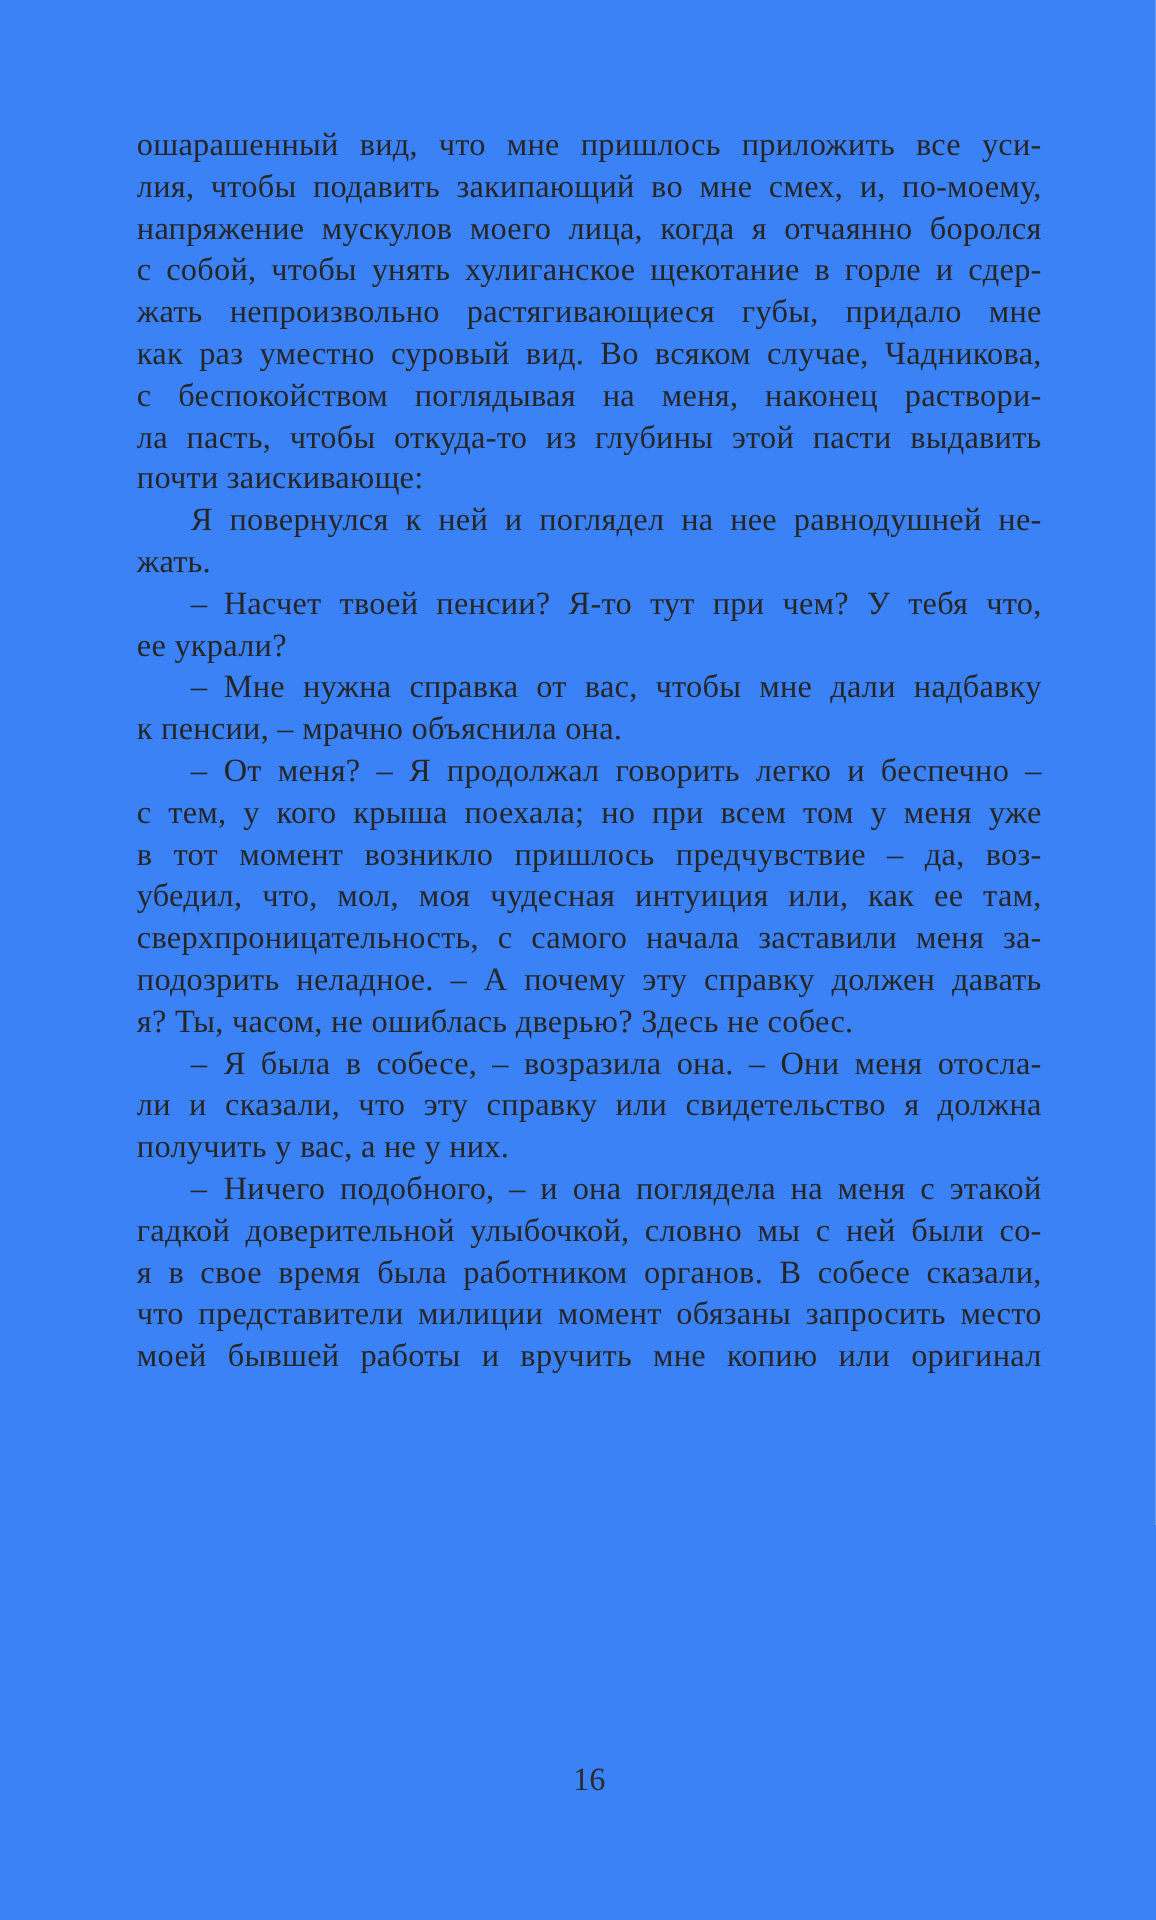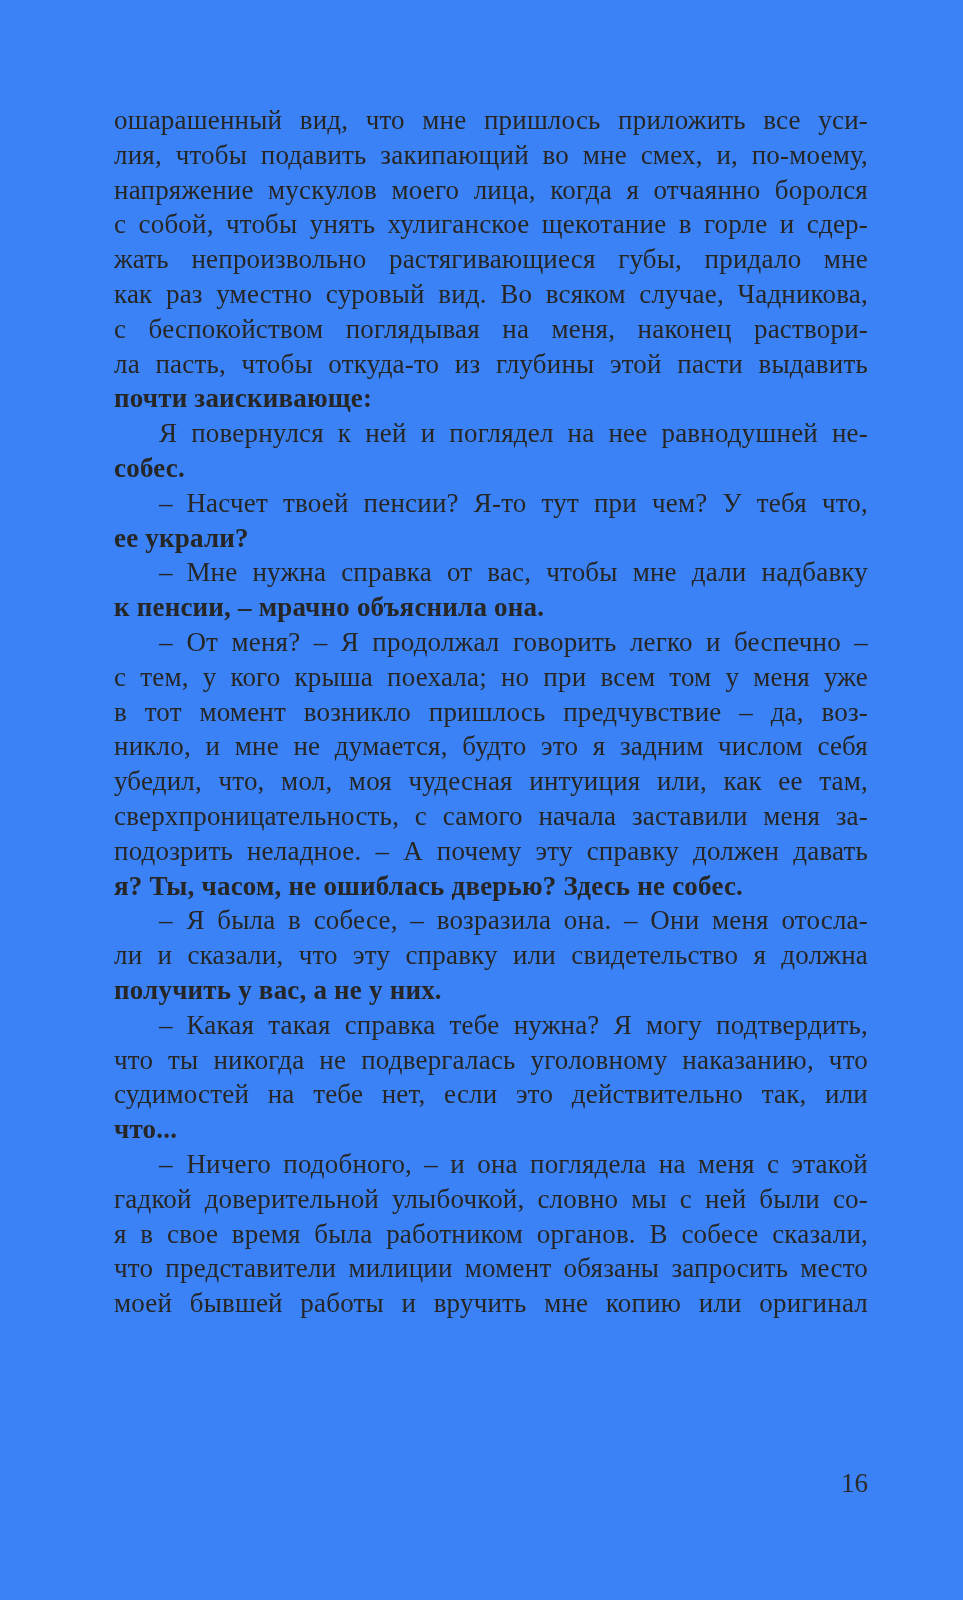--- a/index.html
+++ b/index.html
@@ -37,32 +37,31 @@
     padding: 0;
   }
   .line {
     text-align: justify;
     text-align-last: justify;
     -moz-text-align-last: justify;
   }
   .line.last {
     text-align: center;
     text-align-last: left;
-    font-weight: bold;
     -moz-text-align-last: left;
   }
   .line.first-indent {
     text-indent: 45px;
   }
   .folio {
     position: absolute;
     left: 114px;
     top: 1466px;
     width: 754px;
-    text-align: right;
+    text-align: center;
     color: #2b2b2b;
     font-size: 27px;
     line-height: 34px;
   }
 </style>
 </head>
 <body>
 
 <div class="book-page">
   <div class="text-block">
@@ -72,50 +71,43 @@
         <div class="line">напряжение мускулов моего лица, когда я отчаянно боролся</div>
         <div class="line">с собой, чтобы унять хулиганское щекотание в горле и сдер-</div>
         <div class="line">жать непроизвольно растягивающиеся губы, придало мне</div>
         <div class="line">как раз уместно суровый вид. Во всяком случае, Чадникова,</div>
         <div class="line">с беспокойством поглядывая на меня, наконец раствори-</div>
         <div class="line">ла пасть, чтобы откуда-то из глубины этой пасти выдавить</div>
         <div class="line last">почти заискивающе:</div>
       </div>
       <div class="paragraph">
         <div class="line first-indent">Я повернулся к ней и поглядел на нее равнодушней не-</div>
-        <div class="line last">собес.</div>
+        <div class="line last">жать.</div>
       </div>
       <div class="paragraph">
         <div class="line first-indent">– Насчет твоей пенсии? Я-то тут при чем? У тебя что,</div>
         <div class="line last">ее украли?</div>
       </div>
       <div class="paragraph">
         <div class="line first-indent">– Мне нужна справка от вас, чтобы мне дали надбавку</div>
         <div class="line last">к пенсии, – мрачно объяснила она.</div>
       </div>
       <div class="paragraph">
         <div class="line first-indent">– От меня? – Я продолжал говорить легко и беспечно –</div>
         <div class="line">с тем, у кого крыша поехала; но при всем том у меня уже</div>
         <div class="line">в тот момент возникло пришлось предчувствие – да, воз-</div>
-        <div class="line">никло, и мне не думается, будто это я задним числом себя</div>
         <div class="line">убедил, что, мол, моя чудесная интуиция или, как ее там,</div>
         <div class="line">сверхпроницательность, с самого начала заставили меня за-</div>
         <div class="line">подозрить неладное. – А почему эту справку должен давать</div>
         <div class="line last">я? Ты, часом, не ошиблась дверью? Здесь не собес.</div>
       </div>
       <div class="paragraph">
         <div class="line first-indent">– Я была в собесе, – возразила она. – Они меня отосла-</div>
         <div class="line">ли и сказали, что эту справку или свидетельство я должна</div>
         <div class="line last">получить у вас, а не у них.</div>
-      </div>
-      <div class="paragraph">
-        <div class="line first-indent">– Какая такая справка тебе нужна? Я могу подтвердить,</div>
-        <div class="line">что ты никогда не подвергалась уголовному наказанию, что</div>
-        <div class="line">судимостей на тебе нет, если это действительно так, или</div>
-        <div class="line last">что...</div>
       </div>
       <div class="paragraph">
         <div class="line first-indent">– Ничего подобного, – и она поглядела на меня с этакой</div>
         <div class="line">гадкой доверительной улыбочкой, словно мы с ней были со-</div>
         <div class="line">я в свое время была работником органов. В собесе сказали,</div>
         <div class="line">что представители милиции момент обязаны запросить место</div>
         <div class="line">моей бывшей работы и вручить мне копию или оригинал</div>
       </div>
     </div>
   <div class="folio">16</div>

